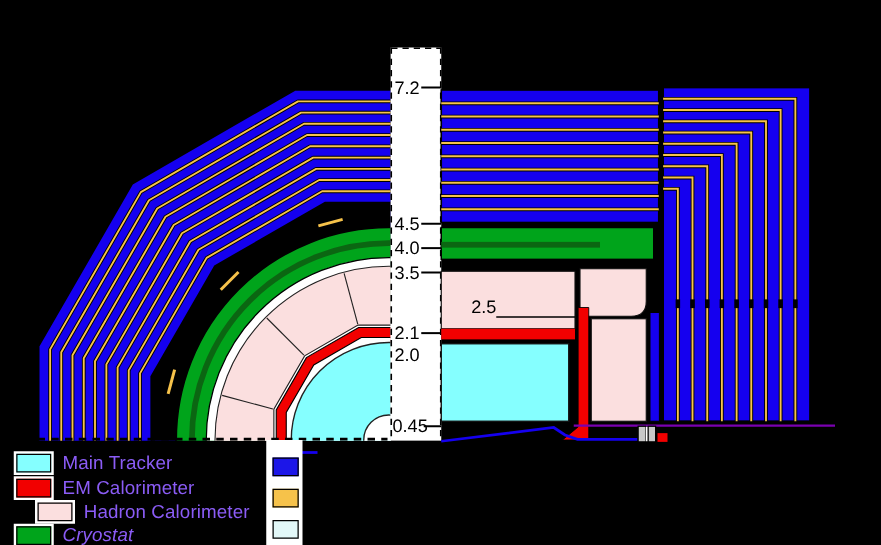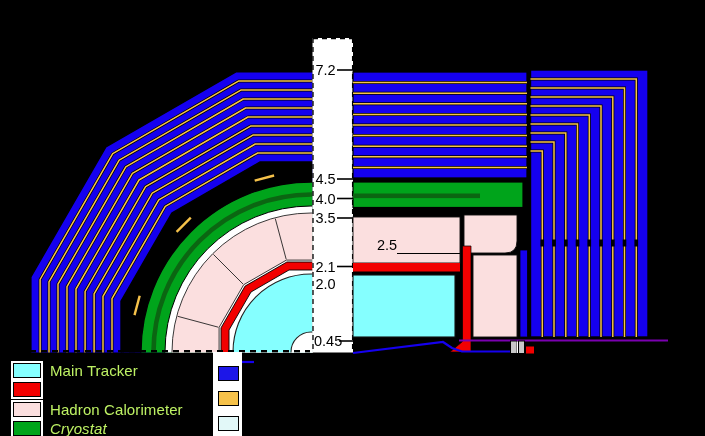--- a/index.html
+++ b/index.html
@@ -3,21 +3,21 @@
 <meta charset="utf-8">
 <style>
   html,body{margin:0;padding:0;background:#000;}
   body{width:705px;height:436px;position:relative;overflow:hidden;
        font-family:"Liberation Sans", sans-serif;}
   #stage{position:absolute;left:0;top:0;width:705px;height:348px;}
   svg{position:absolute;left:0;top:0;display:block;}
   .scale-num{font-family:"Liberation Sans",sans-serif;font-size:14.5px;fill:#000;font-weight:500;}
   .legend-row{position:absolute;display:flex;align-items:center;gap:9px;}
   .swatch{width:26px;height:13px;border:1.4px solid #000;box-shadow:0 0 0 2px #fff;}
-  .legend-label{color:#bef264;font-size:15px;font-weight:500;letter-spacing:.1px;white-space:nowrap;}
+  .legend-label{color:#8b5cf6;font-size:15px;font-weight:500;letter-spacing:.1px;white-space:nowrap;}
   .rswatch{position:absolute;width:19px;height:13px;border:1.4px solid #000;}
   #right-strip{position:absolute;left:213px;top:352px;width:29px;height:84px;background:#fff;}
 </style>
 </head>
 <body>
 
 <div id="stage">
 <svg width="705" height="436" viewBox="0 0 705 436">
   <defs>
     <clipPath id="clipLeft">
@@ -202,22 +202,23 @@
   </g>
 </svg>
 
 <div>
   <div class="legend-row" style="left:13px;top:362px;">
     <span class="swatch" style="background: rgb(133, 255, 255);"></span>
     <span class="legend-label">Main Tracker</span>
   </div>
   <div class="legend-row" style="left:13px;top:382px;">
     <span class="swatch" style="background: rgb(242, 0, 0);"></span>
-  </div>
-  <div class="legend-row" style="left:13px;top:401px;">
+    <span class="legend-label">EM Calorimeter</span>
+  </div>
+  <div class="legend-row" style="left:30px;top:401px;">
     <span class="swatch" style="background: rgb(251, 223, 223);"></span>
     <span class="legend-label">Hadron Calorimeter</span>
   </div>
   <div class="legend-row" style="left:13px;top:420px;font-style:italic;">
     <span class="swatch" style="background: rgb(0, 164, 27);"></span>
     <span class="legend-label">Cryostat</span>
   </div>
 </div>
 
 <div id="right-strip"></div>

